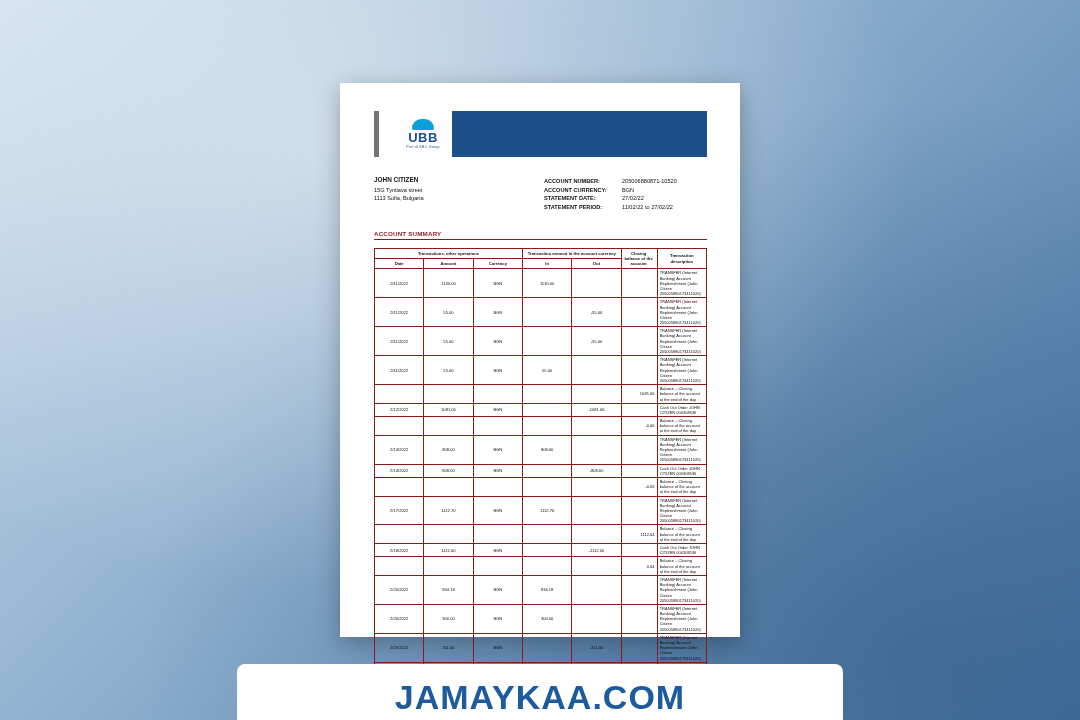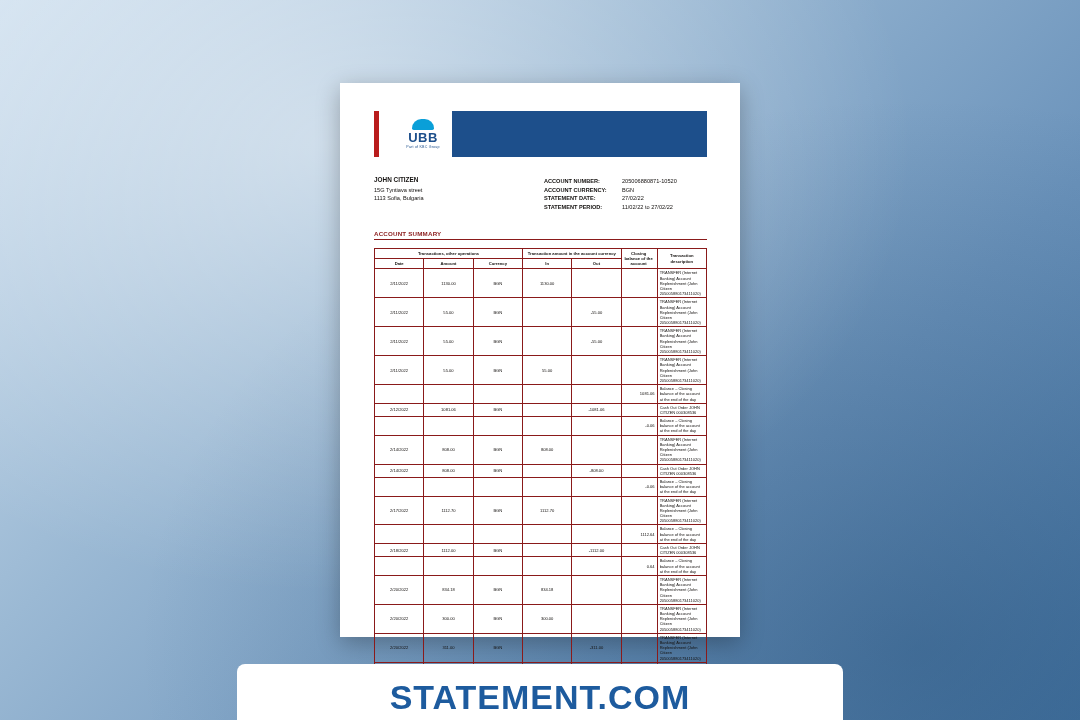--- a/index.html
+++ b/index.html
@@ -39,21 +39,21 @@
 
   
   .hdr {
     display: flex;
     height: 46px;
     width: 333px;
   }
   .hdr-logo {
     width: 78px;
     background: #ffffff;
-    border-left: 5px solid #b91c1c;
+    border-left: 5px solid #737373;
     box-sizing: border-box;
     display: flex;
     flex-direction: column;
     align-items: center;
     justify-content: center;
     padding-left: 15px;
     text-align: center;
   }
   .ubb-mark {
     width: 22px;
@@ -424,14 +424,14 @@
             <td class="c-bal"></td>
             <td class="c-desc desc-sm">TRANSFER (Internet Banking) Account Replenishment (John Citizen 205005880173411020)</td>
           </tr>
         </tbody>
     </table>
 
   </div>
 </div>
 
 <div class="wm">
-  <span>STATEMENT.COM</span>
+  <span>JAMAYKAA.COM</span>
 </div>
 
 </body></html>

